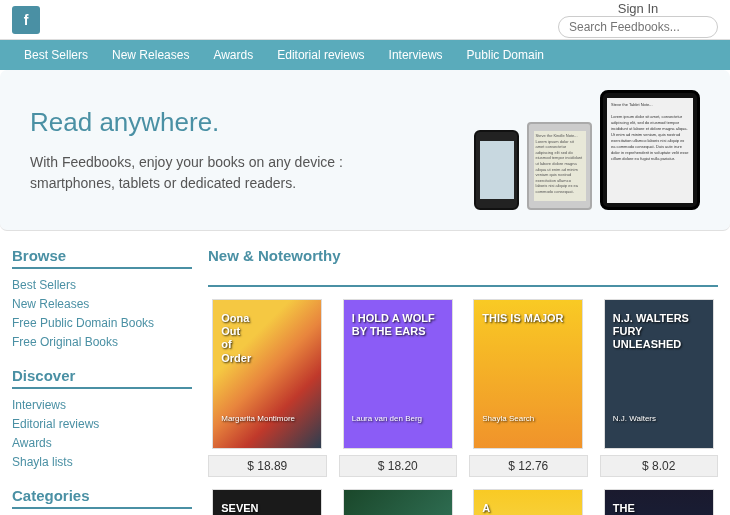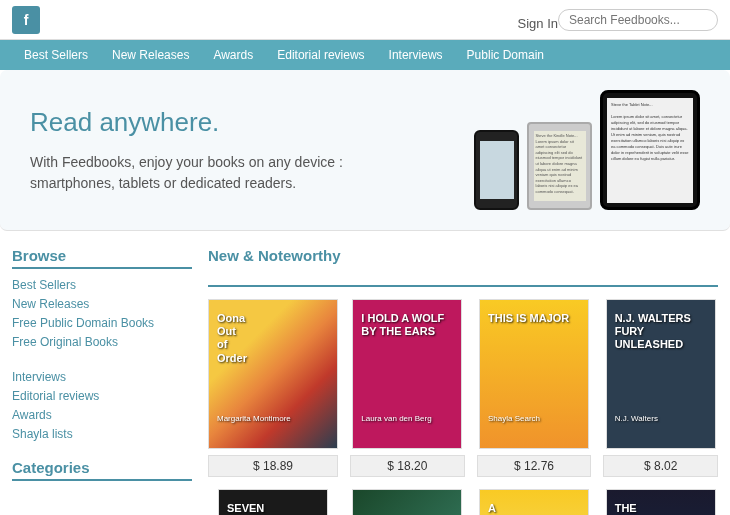--- a/index.html
+++ b/index.html
@@ -31,21 +31,22 @@
       display: flex;
       align-items: center;
       justify-content: center;
       color: white;
       font-size: 14px;
       font-weight: bold;
     }
     #header-right {
       margin-left: auto;
       display: flex;
-      align-items: flex-end;
+      align-items: center;
+      flex-direction: column;
     }
     #sign-in-link {
       color: #555;
       font-size: 13px;
       text-decoration: none;
       cursor: pointer;
     }
     #search-box {
       border: 1px solid #ccc;
       border-radius: 12px;
@@ -227,21 +228,21 @@
       color: #333;
       background: #f0f0f0;
       border: 1px solid #ddd;
       padding: 3px 12px;
       width: 100%;
       text-align: center;
     }
 
     
     .cover-1 { background: linear-gradient(135deg, #f5c842 30%, #e8853d 50%, #c0392b 70%, #2c3e50 100%); position: relative; overflow: hidden; }
-    .cover-2 { background: #be185d; position: relative; overflow: hidden; }
+    .cover-2 { background: #8b5cf6; position: relative; overflow: hidden; }
     .cover-3 { background: linear-gradient(to bottom, #f9ca24, #f0932b); position: relative; overflow: hidden; }
     .cover-4 { background: #2c3e50; position: relative; overflow: hidden; }
     .cover-5 { background: #1a1a1a; position: relative; overflow: hidden; }
     .cover-6 { background: linear-gradient(135deg, #1a472a 0%, #2d6a4f 50%, #40916c 100%); position: relative; overflow: hidden; }
     .cover-7 { background: linear-gradient(to bottom, #f9ca24 0%, #f0e68c 100%); position: relative; overflow: hidden; }
     .cover-8 { background: linear-gradient(to bottom, #1a1a2e 0%, #16213e 50%, #0f3460 100%); position: relative; overflow: hidden; }
 
     .cover-text {
       position: absolute;
       color: white;
@@ -309,36 +310,37 @@
 
   <aside id="sidebar">
     <div class="sidebar-section-title">Browse</div>
     <ul class="sidebar-links" id="browse-links-list">
         <li><a>Best Sellers</a></li>
         <li><a>New Releases</a></li>
         <li><a>Free Public Domain Books</a></li>
         <li><a>Free Original Books</a></li>
       </ul>
 
+    <div class="sidebar-section-title">Discover</div>
     <ul class="sidebar-links" id="discover-links-list">
         <li><a>Interviews</a></li>
         <li><a>Editorial reviews</a></li>
         <li><a>Awards</a></li>
         <li><a>Shayla lists</a></li>
       </ul>
 
     <div class="sidebar-section-title">Categories</div>
 
   </aside>
 
   <section id="books-section">
     <div id="section-title">New &amp; Noteworthy</div>
     <div class="books-grid" id="books-grid">
         <div class="book-card">
-          <div class="book-cover cover-1" style="width: 130px; height: 150px; position: relative;">
+          <div class="book-cover cover-1" style="width: 110px; height: 150px; position: relative;">
             <span class="cover-text cover-title" style="white-space: pre-line;">Oona
 Out
 of
 Order</span>
             <span class="cover-text cover-author">Margarita Montimore</span>
           </div>
           <div class="book-price">$ 18.89</div>
         </div>
         <div class="book-card">
           <div class="book-cover cover-2" style="width: 110px; height: 150px; position: relative;">

